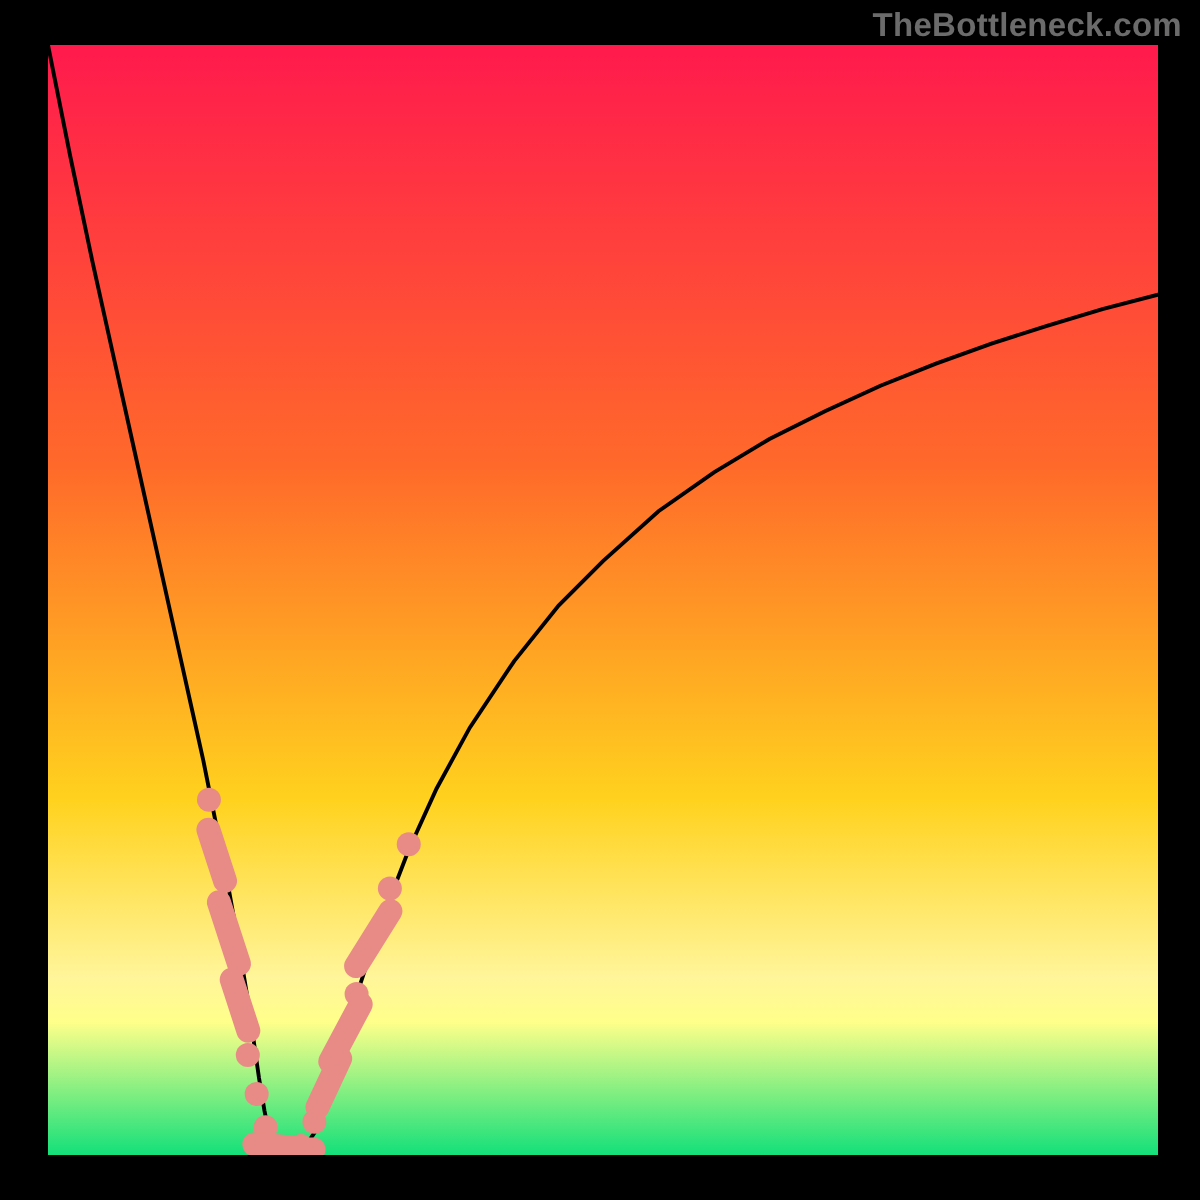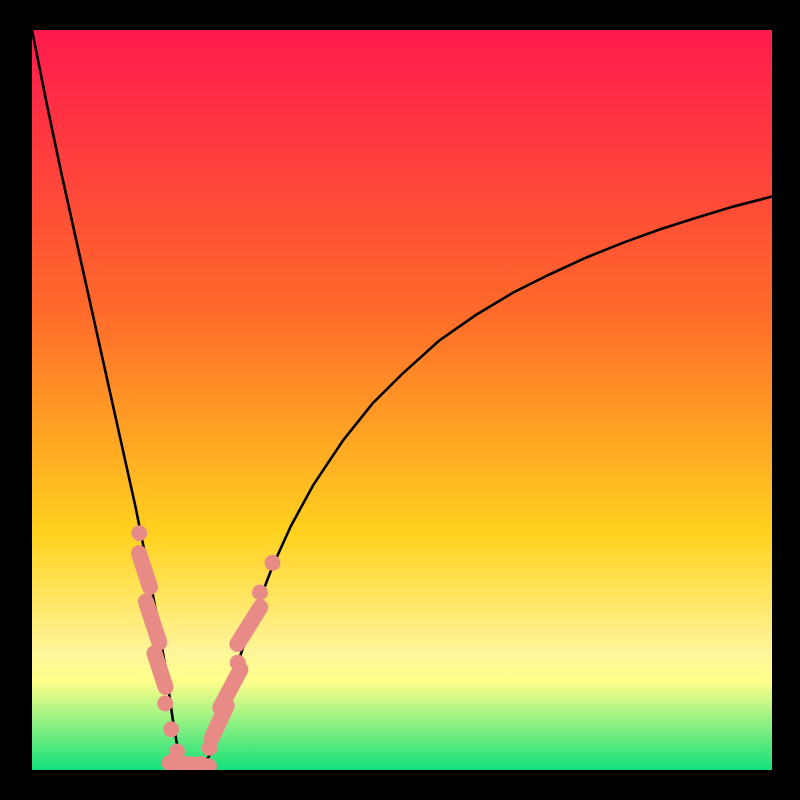--- a/index.html
+++ b/index.html
@@ -102,13 +102,14 @@
           <circle cx="205.72000000000003" cy="632.7" r="8" fill="#e88b86"></circle>
           <g transform="translate(216.82,595.7) rotate(-58)">
             <rect x="-29.6" y="-8" width="59.2" height="16" rx="8" ry="8" fill="#e88b86"></rect>
           </g>
           <circle cx="227.92" cy="562.4" r="8" fill="#e88b86"></circle>
           <circle cx="240.5" cy="532.8" r="8" fill="#e88b86"></circle>
         </g>
     </svg>
 
   </div>
+  <div class="watermark">TheBottleneck.com</div>
 </div>
 
 </body></html>

